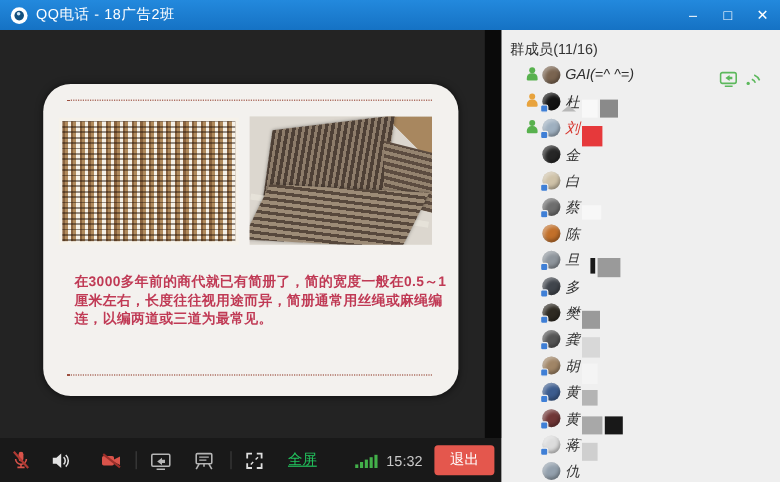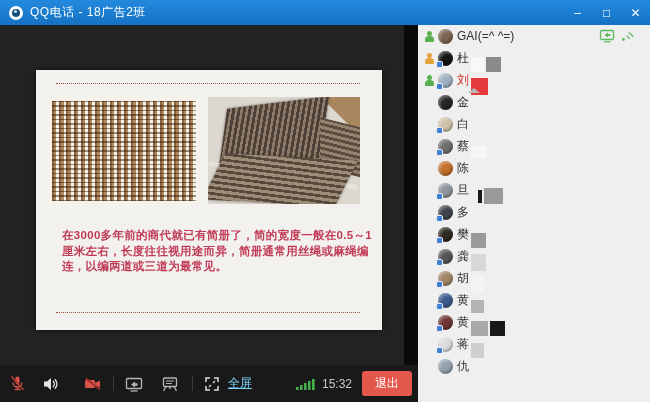--- a/index.html
+++ b/index.html
@@ -16,21 +16,21 @@
   .win-controls { margin-left:auto; display:flex; align-items:center; height:100%; }
   .win-btn { width:29px; height:100%; display:flex; align-items:center; justify-content:center;
     font-size:12px; color:#fff; cursor:default; }
 
   
   .video-area { position:absolute; left:0; top:25px; width:418px; height:340px; background:#232323; }
   .video-right-strip { position:absolute; right:0; top:0; width:14px; height:100%; background:#0a0a0a; }
 
   
   .slide { position:absolute; left:36px; top:45px; width:346px; height:260px; background:#f3f1ee;
-    box-shadow:0 0 6px rgba(0,0,0,.55); }
+    box-shadow:0 0 6px rgba(0,0,0,.55);border-radius:23px; }
   .dotline { position:absolute; left:20px; right:22px; border-top:1px dotted #9c4f3f; }
   .dot-top { top:13px; } .dot-bottom { top:242px; }
 
   .img-left { position:absolute; left:16px; top:31px; width:144px; height:100px;
     background:
       repeating-linear-gradient(0deg, rgba(30,15,5,.45) 0 1.5px, rgba(0,0,0,0) 1.5px 4.5px),
       repeating-linear-gradient(90deg, #8a6440 0 2px, #b08a5c 2px 4.5px, #f6f1e7 4.5px 7.2px);
     box-shadow:0 0 0 3px #f6f2ea; }
   .img-right { position:absolute; left:172px; top:27px; width:152px; height:107px; background:#dcd7cf; overflow:hidden; }
   .img-right .corner { position:absolute; right:0; top:0; width:46px; height:40px;
@@ -47,31 +47,31 @@
   .img-right .binding { position:absolute; left:0; top:76px; width:150px; height:5px; background:#e8e4da; transform:rotate(9deg); opacity:.85; }
 
   .slide-text { position:absolute; left:26px; top:158px; width:314px; font-size:11.5px;
     line-height:15.5px; color:#c03a55; letter-spacing:.3px; font-weight:bold; }
 
   
   .toolbar { position:absolute; left:0; top:365px; width:418px; height:37px; background:#191919;
     display:flex; align-items:center; }
   .tb-ico { display:flex; align-items:center; justify-content:center; cursor:default; }
   .tb-divider { width:1px; height:15px; background:#3d3d3d; }
-  .tb-label { font-size:12px; color:#7dd3fc; margin-left:8px;text-decoration:underline; }
+  .tb-label { font-size:12px; color:#22c55e; margin-left:20px;text-decoration:underline; }
   .tb-group { display:flex; align-items:center; cursor:default; }
   .tb-time { font-size:12px; color:#c9c9c9; margin-left:5px; }
   .exit-btn { margin-left:10px; background:#e4574d; color:#fff; font-size:12px; border:none;
     border-radius:3px; padding:4px 13px; cursor:default; }
 
   
   .panel { position:absolute; left:418px; top:25px; width:232px; height:377px; background:#efefef;
     overflow:hidden; }
   .panel-header { font-size:12px; color:#333; padding:8px 0 5px 7px; }
-  .member-row { display:flex; align-items:center; height:22px; padding-left:5px; position:relative; }
+  .member-row { display:flex; height:22px; padding-left:19px; position:relative;font-style:italic; }
   .person { width:12px; height:12px; position:relative; margin-right:3px; flex:0 0 12px; }
   .person.hide { visibility:hidden; }
   .person::before { content:""; position:absolute; left:3.5px; top:0.5px; width:5px; height:5px; border-radius:50%; background:var(--pc); }
   .person::after { content:""; position:absolute; left:1.5px; top:6px; width:9px; height:5.5px; border-radius:4px 4px 1px 1px; background:var(--pc); }
   .person.green { --pc:#58b14e; } .person.yellow { --pc:#e8a33d; }
   .avatar { width:15px; height:15px; border-radius:50%; position:relative; margin-right:4px; flex:0 0 15px;
     background:#888; box-shadow:inset 2px 2px 3px rgba(255,255,255,.35), inset -1px -2px 3px rgba(0,0,0,.3); }
   .badge { position:absolute; left:-2px; bottom:-2px; width:7px; height:7px; border-radius:2px; background:#3f7fd6;
     border:1px solid #efefef; }
   .mname { font-size:12px; color:#303030; white-space:nowrap; }
@@ -169,20 +169,21 @@
         <rect x="9" y="6" width="2.6" height="7" fill="#43b04a"></rect>
         <rect x="13" y="4" width="2.6" height="9" fill="#43b04a"></rect>
         <rect x="17" y="2" width="2.6" height="11" fill="#43b04a"></rect>
       </svg>
     </span>
     <span class="tb-time">15:32</span>
     <button class="exit-btn" style="margin-right:6px">退出</button>
   </div>
 
   <div class="panel">
+    <div class="panel-header">群成员(11/16)</div>
     <div>
         <div class="member-row">
     <span class="person green"></span>
     <span class="avatar" style="background: rgb(122, 100, 80);">
       
     </span>
     <span class="mname">GAI(=^ ^=)</span>
     <span class="row-right">
       <svg width="17" height="14" viewBox="0 0 17 14">
         <rect x="1.5" y="1.5" width="13" height="9" rx="1.5" stroke="#5cb85c" stroke-width="1.3" fill="none"></rect>

